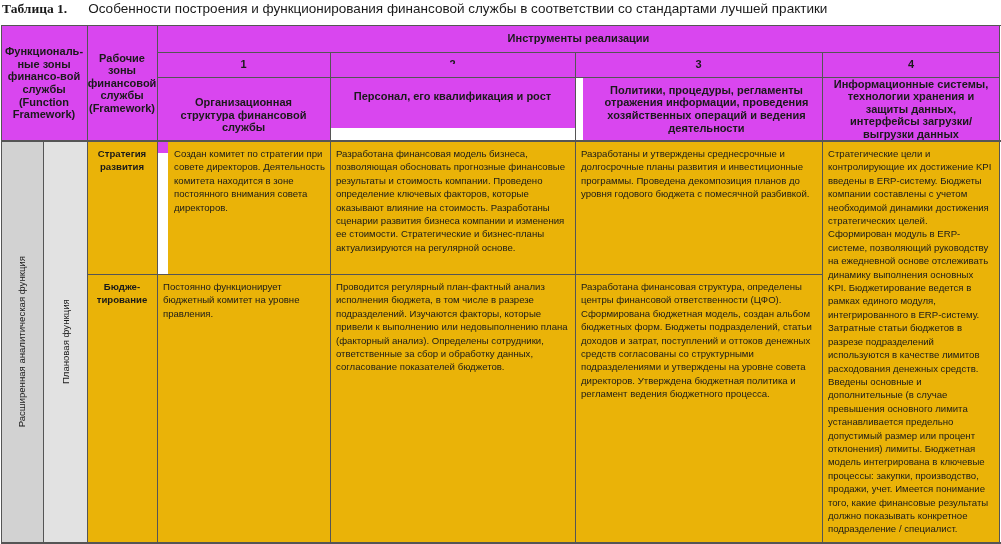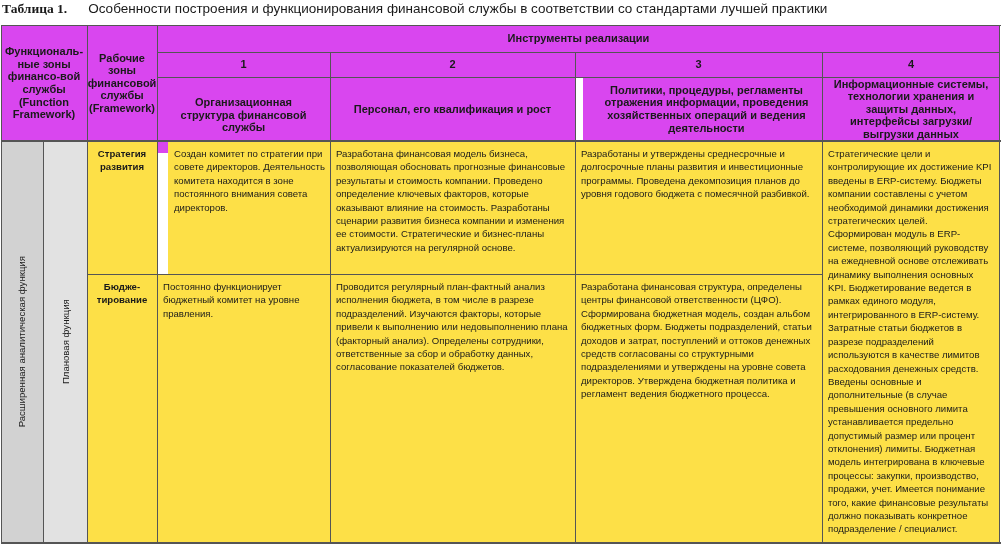--- a/index.html
+++ b/index.html
@@ -5,21 +5,21 @@
   html, body { margin: 0; padding: 0; background: #ffffff; }
   body { width: 1001px; height: 544px; position: relative; overflow: hidden;
          font-family: "Liberation Sans", sans-serif; color: #1a1a1a; }
   .title { position: absolute; left: 2px; top: 0px; height: 18px; font-size: 13.5px; line-height: 18px; white-space: nowrap; }
   .title b { font-weight: bold; margin-right: 21px; font-family: Liberation Serif, serif; }
   .cell { position: absolute; box-sizing: border-box; font-size: 9.6px; line-height: 13.4px; }
   .hdr { background: #d946ef; font-weight: bold; text-align: center; display: flex; align-items: center; justify-content: center; font-size: 11px; line-height: 12.6px; }
   .hline, .vline { position: absolute; background: #555555; }
   .hline { height: 1px; }
   .vline { width: 1px; }
-  .body { background: #fde047; padding: 6px 6px 0 6px; }
+  .body { background: #eab308; padding: 6px 6px 0 6px; }
   .zone { text-align: center; font-weight: bold; padding-top: 6px; }
   .vert { display: flex; align-items: center; justify-content: center; }
   .vert span { display: block; transform: rotate(-90deg); white-space: nowrap; font-size: 9.6px; }
   .bar1 { background: #d2d2d2; }
   .bar2 { background: #e2e2e2; }
 </style>
 </head>
 <body>
 
 <div class="title">
@@ -45,21 +45,21 @@
 <div class="cell hdr" style="left:575px; top:52px; width:247px; height:25px;">
     <span>3</span>
   </div>
 <div class="cell hdr" style="left:822px; top:52px; width:178px; height:25px;">
     <span>4</span>
   </div>
 
 <div class="cell hdr" style="left:157px; top:77px; width:173px; height:76px; padding:0 20px;">
     <span>Организационная структура финансовой службы</span>
   </div>
-<div class="cell hdr" style="left:330px; top:77px; width:245px; height:64px; padding:0 10px;">
+<div class="cell hdr" style="left:330px; top:64px; width:245px; height:64px; padding:0 10px;">
     <span>Персонал, его квалификация и рост</span>
   </div>
 <div class="cell hdr" style="left:583px; top:77px; width:247px; height:64px; padding:0 6px;">
     <span>Политики, процедуры, регламенты отражения информации, проведения хозяйственных операций и ведения деятельности</span>
   </div>
 <div class="cell hdr" style="left:822px; top:77px; width:178px; height:64px; padding:0 10px;">
     <span>Информационные системы, технологии хранения и защиты данных, интерфейсы загрузки/ выгрузки данных</span>
   </div>
 
 <div class="cell bar1 vert" style="left:1px; top:141px; width:42px; height:402px;">

